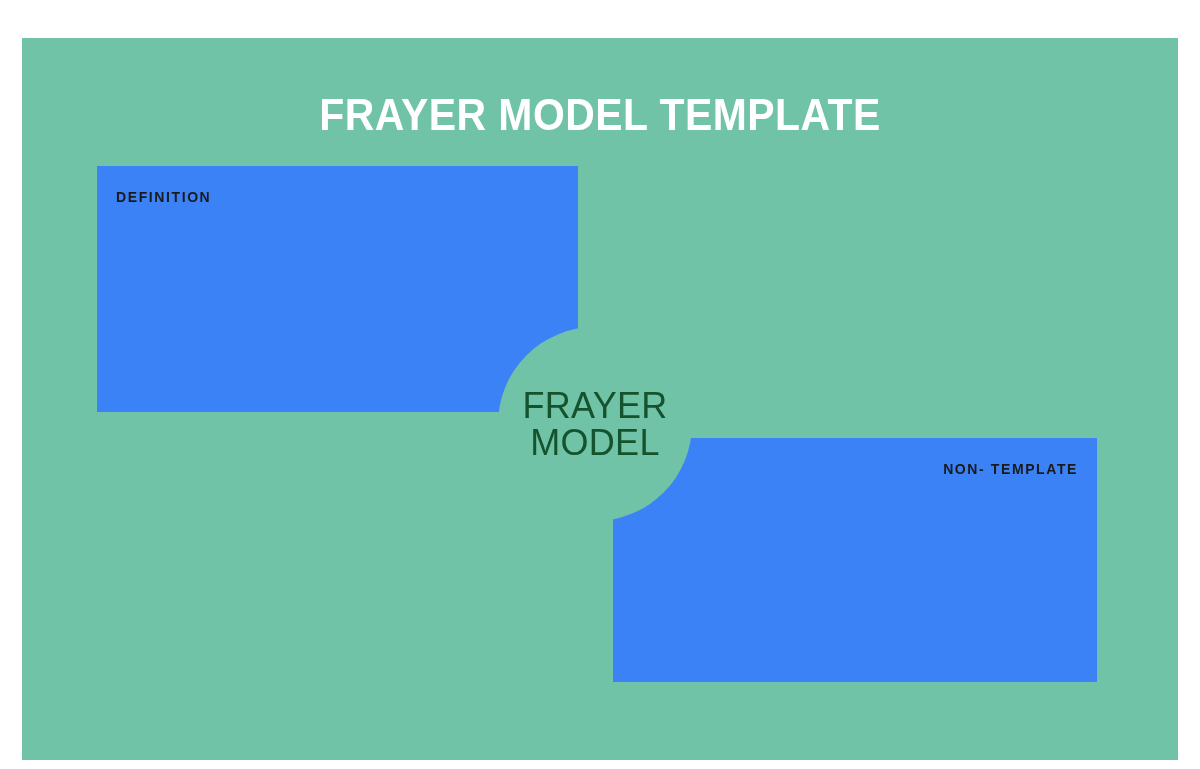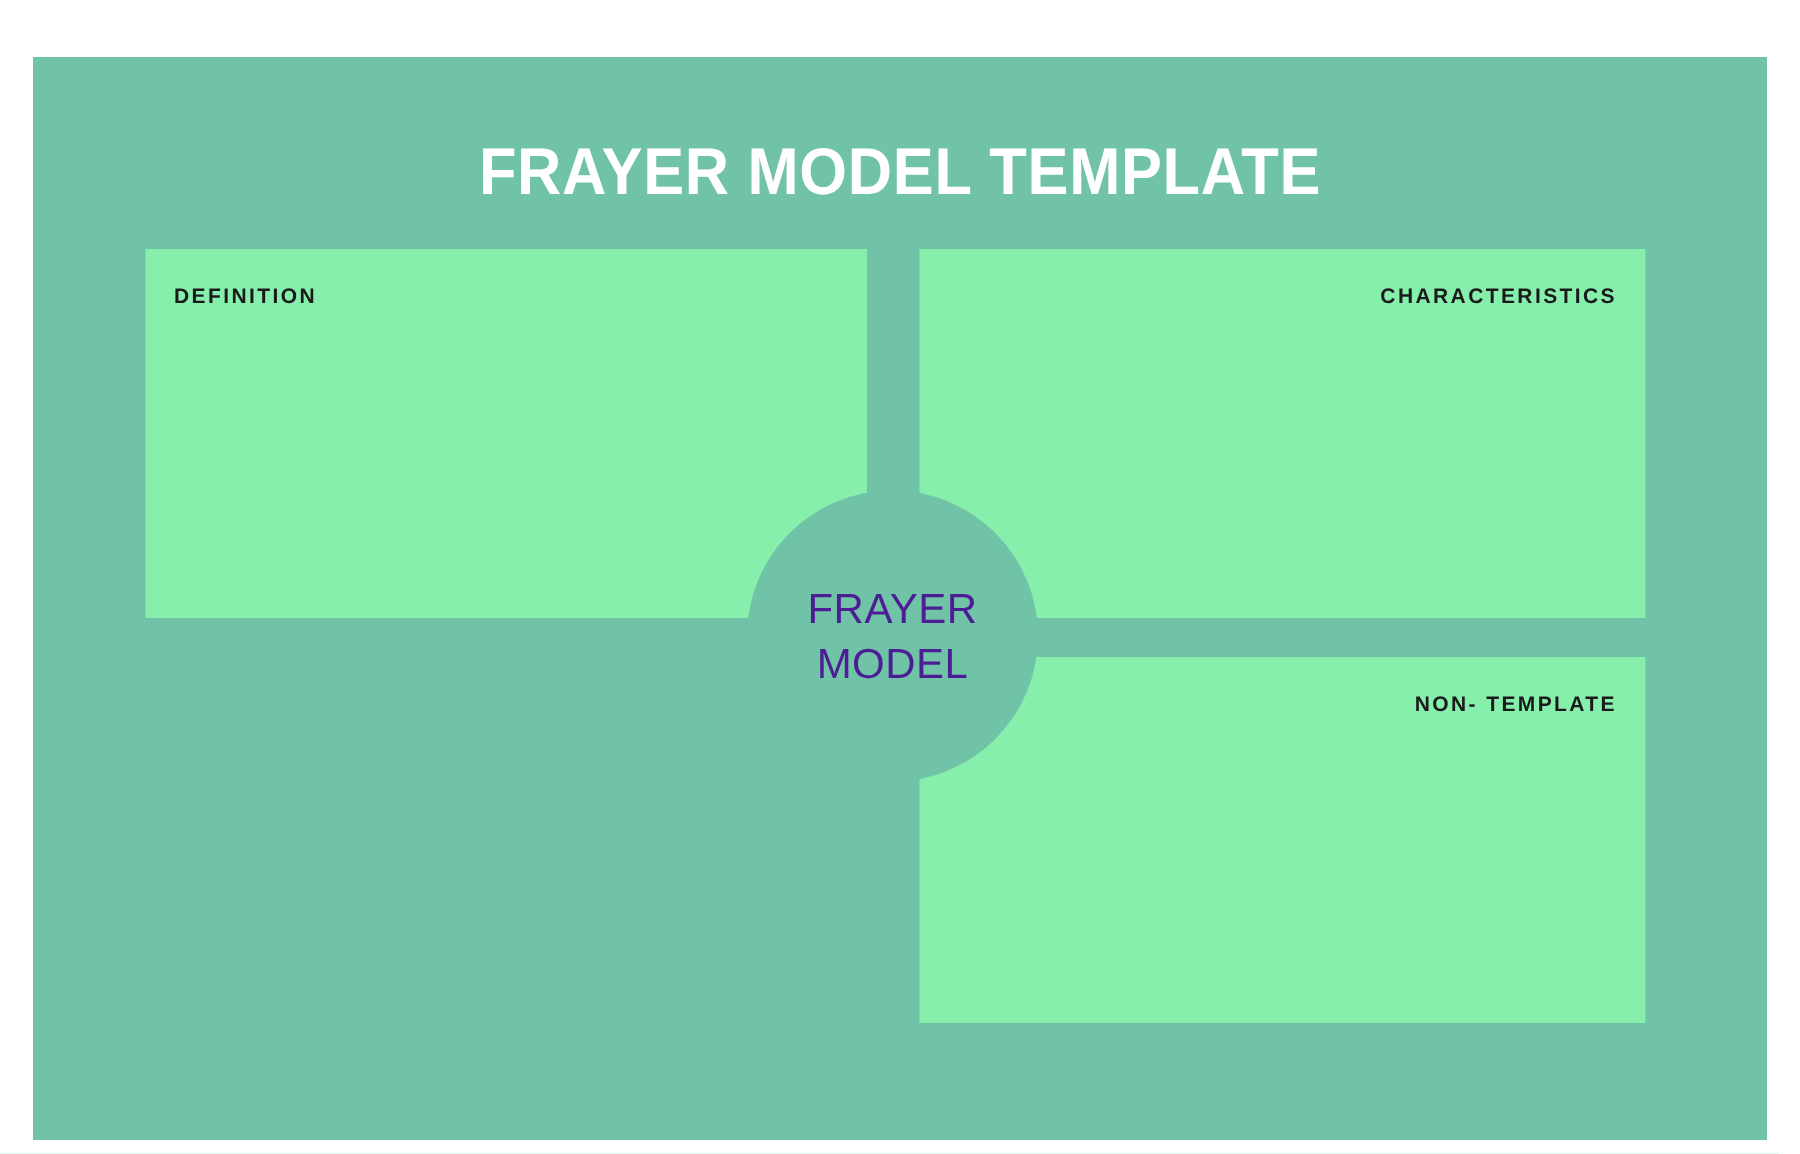--- a/index.html
+++ b/index.html
@@ -48,21 +48,21 @@
     letter-spacing: 0.5px;
     line-height: 54px;
     white-space: nowrap;
     transform: scaleX(0.93);
     transform-origin: center center;
   }
 
   
   .quad {
     position: absolute;
-    background: #86efac;
+    background: #3b82f6;
     box-sizing: border-box;
     padding-left: 32px;
   }
   .quad-tl { left: 75px;  top: 128px; width: 481px;  height: 246px; }
   .quad-tr { left: 591px; top: 128px; width: 484px;  height: 246px; }
   .quad-bl { left: 75px;  top: 400px; width: 481px;  height: 244px; }
   .quad-br { left: 591px; top: 400px; width: 484px;  height: 244px; }
 
   .quad-label {
     position: absolute;
@@ -98,47 +98,43 @@
     width: 194px;
     height: 194px;
     border-radius: 50%;
     background: #71c3a7;
     display: flex;
     align-items: center;
     justify-content: center;
     text-align: center;
   }
   .center-label {
-    color: #4c1d95;
+    color: #14532d;
     font-family: "Liberation Sans", "DejaVu Sans", sans-serif;
     font-weight: normal;
-    font-size: 28px;
+    font-size: 36px;
     line-height: 37px;
     letter-spacing: 0.3px;
     white-space: pre-line;
   }
 </style>
 </head>
 <body>
 
 <div class="canvas">
 
   <div class="board">
 
     <div class="title">FRAYER MODEL TEMPLATE</div>
 
     <div class="quad quad-tl">
       <div class="quad-label left">DEFINITION</div>
       <div class="quad-body"></div>
     </div>
 
-    <div class="quad quad-tr">
-      <div class="quad-label right">CHARACTERISTICS</div>
-      <div class="quad-body"></div>
-    </div>
 
 
     <div class="quad quad-br">
       <div class="quad-label right">NON- TEMPLATE</div>
       <div class="quad-body"></div>
     </div>
 
     <div class="center-circle">
       <div class="center-label">FRAYER
 MODEL</div>

